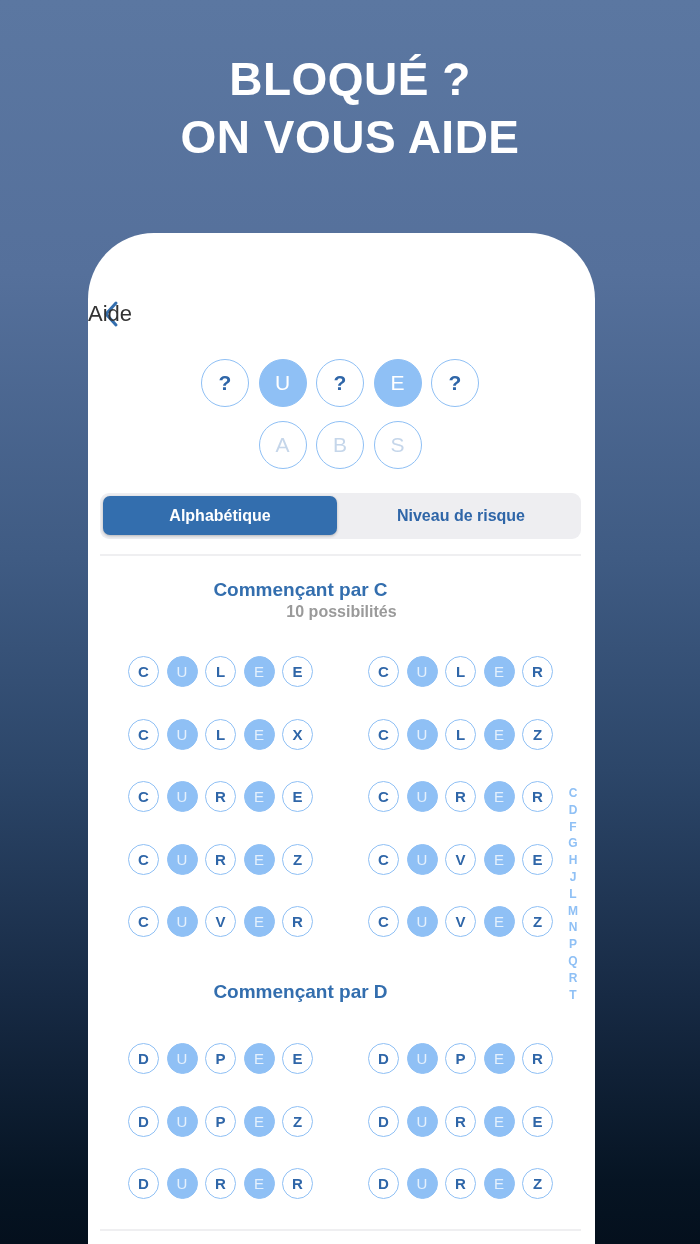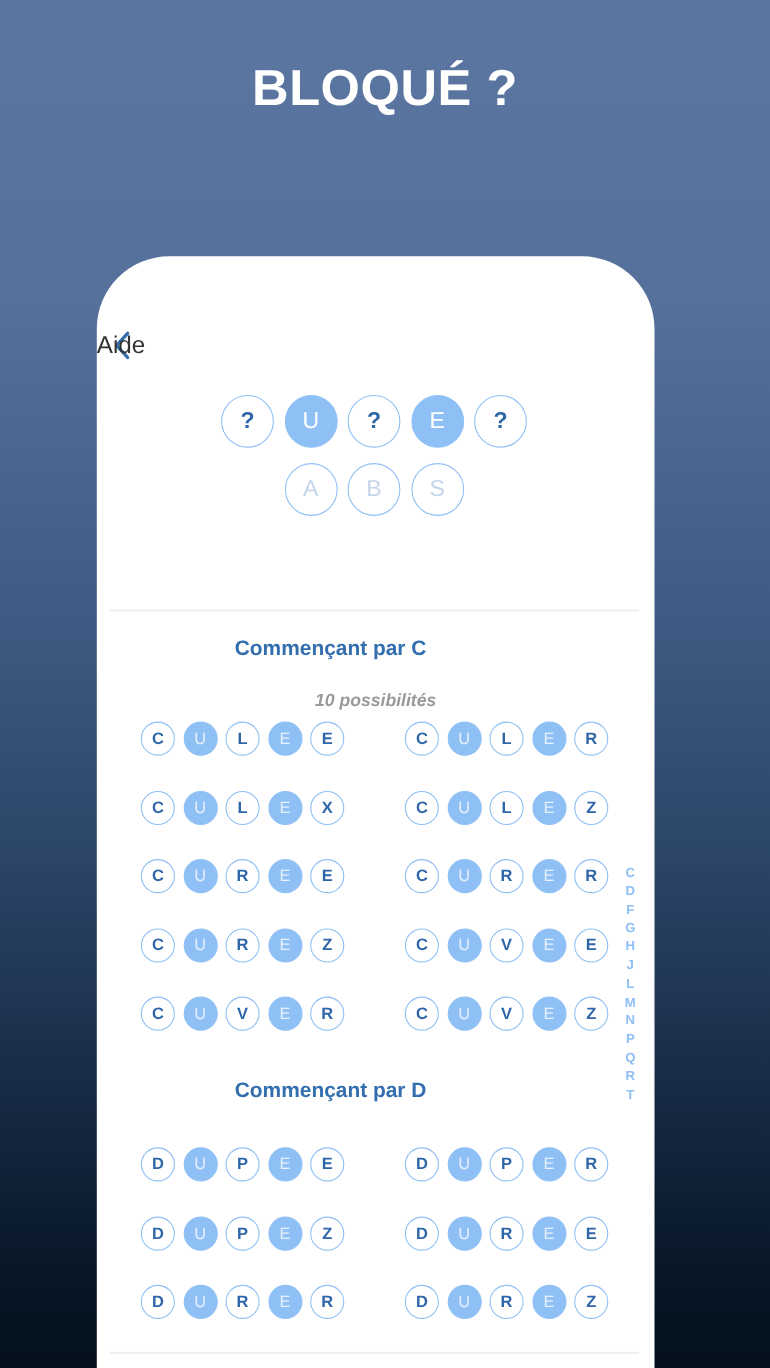--- a/index.html
+++ b/index.html
@@ -68,20 +68,21 @@
   }
   .index span {
     display:block; font-size:12px; line-height:16.8px; font-weight:bold; color:#8fc0f5; cursor:pointer;
   }
 </style>
 </head>
 <body>
 
 <div class="headline">
   <div>BLOQUÉ ?</div>
+  <div>ON VOUS AIDE</div>
 </div>
 
 <div class="phone">
 
   <div class="back">
     <svg width="22" height="30" viewBox="0 0 22 30">
       <polyline points="16,4 6,15 16,26" fill="none" stroke="#336eae" stroke-width="3" stroke-linecap="round" stroke-linejoin="round"></polyline>
     </svg>
   </div>
   <div class="title">Aide</div>
@@ -92,25 +93,29 @@
       <div class="bigc" style="left: 228px;">?</div>
       <div class="bigc filled" style="left: 285.5px;">E</div>
       <div class="bigc" style="left: 343px;">?</div>
     </div>
   <div class="pattern-row" id="unused-row" style="top:188px;">
       <div class="bigc avail" style="left: 170.5px;">A</div>
       <div class="bigc avail" style="left: 228px;">B</div>
       <div class="bigc avail" style="left: 285.5px;">S</div>
     </div>
 
+  <div class="segment">
+    <div class="seg-btn active">Alphabétique</div>
+    <div class="seg-btn inactive">Niveau de risque</div>
+  </div>
 
   <div class="divider" style="top:321px;"></div>
 
   <div class="sec-title" style="top:346px;">Commençant par C</div>
-  <div class="sec-count" style="top:396px;font-style:italic;">10 possibilités</div>
+  <div class="sec-count" style="top:370px;">10 possibilités</div>
 
   <div id="words-c">
       <div class="word" style="left: 40px; top: 423px;">
         <div class="tile" style="left: 0px;">C</div>
         <div class="tile filled" style="left: 38.5px;">U</div>
         <div class="tile" style="left: 77px;">L</div>
         <div class="tile filled" style="left: 115.5px;">E</div>
         <div class="tile" style="left: 154px;">E</div>
       </div>
       <div class="word" style="left: 280px; top: 423px;">

